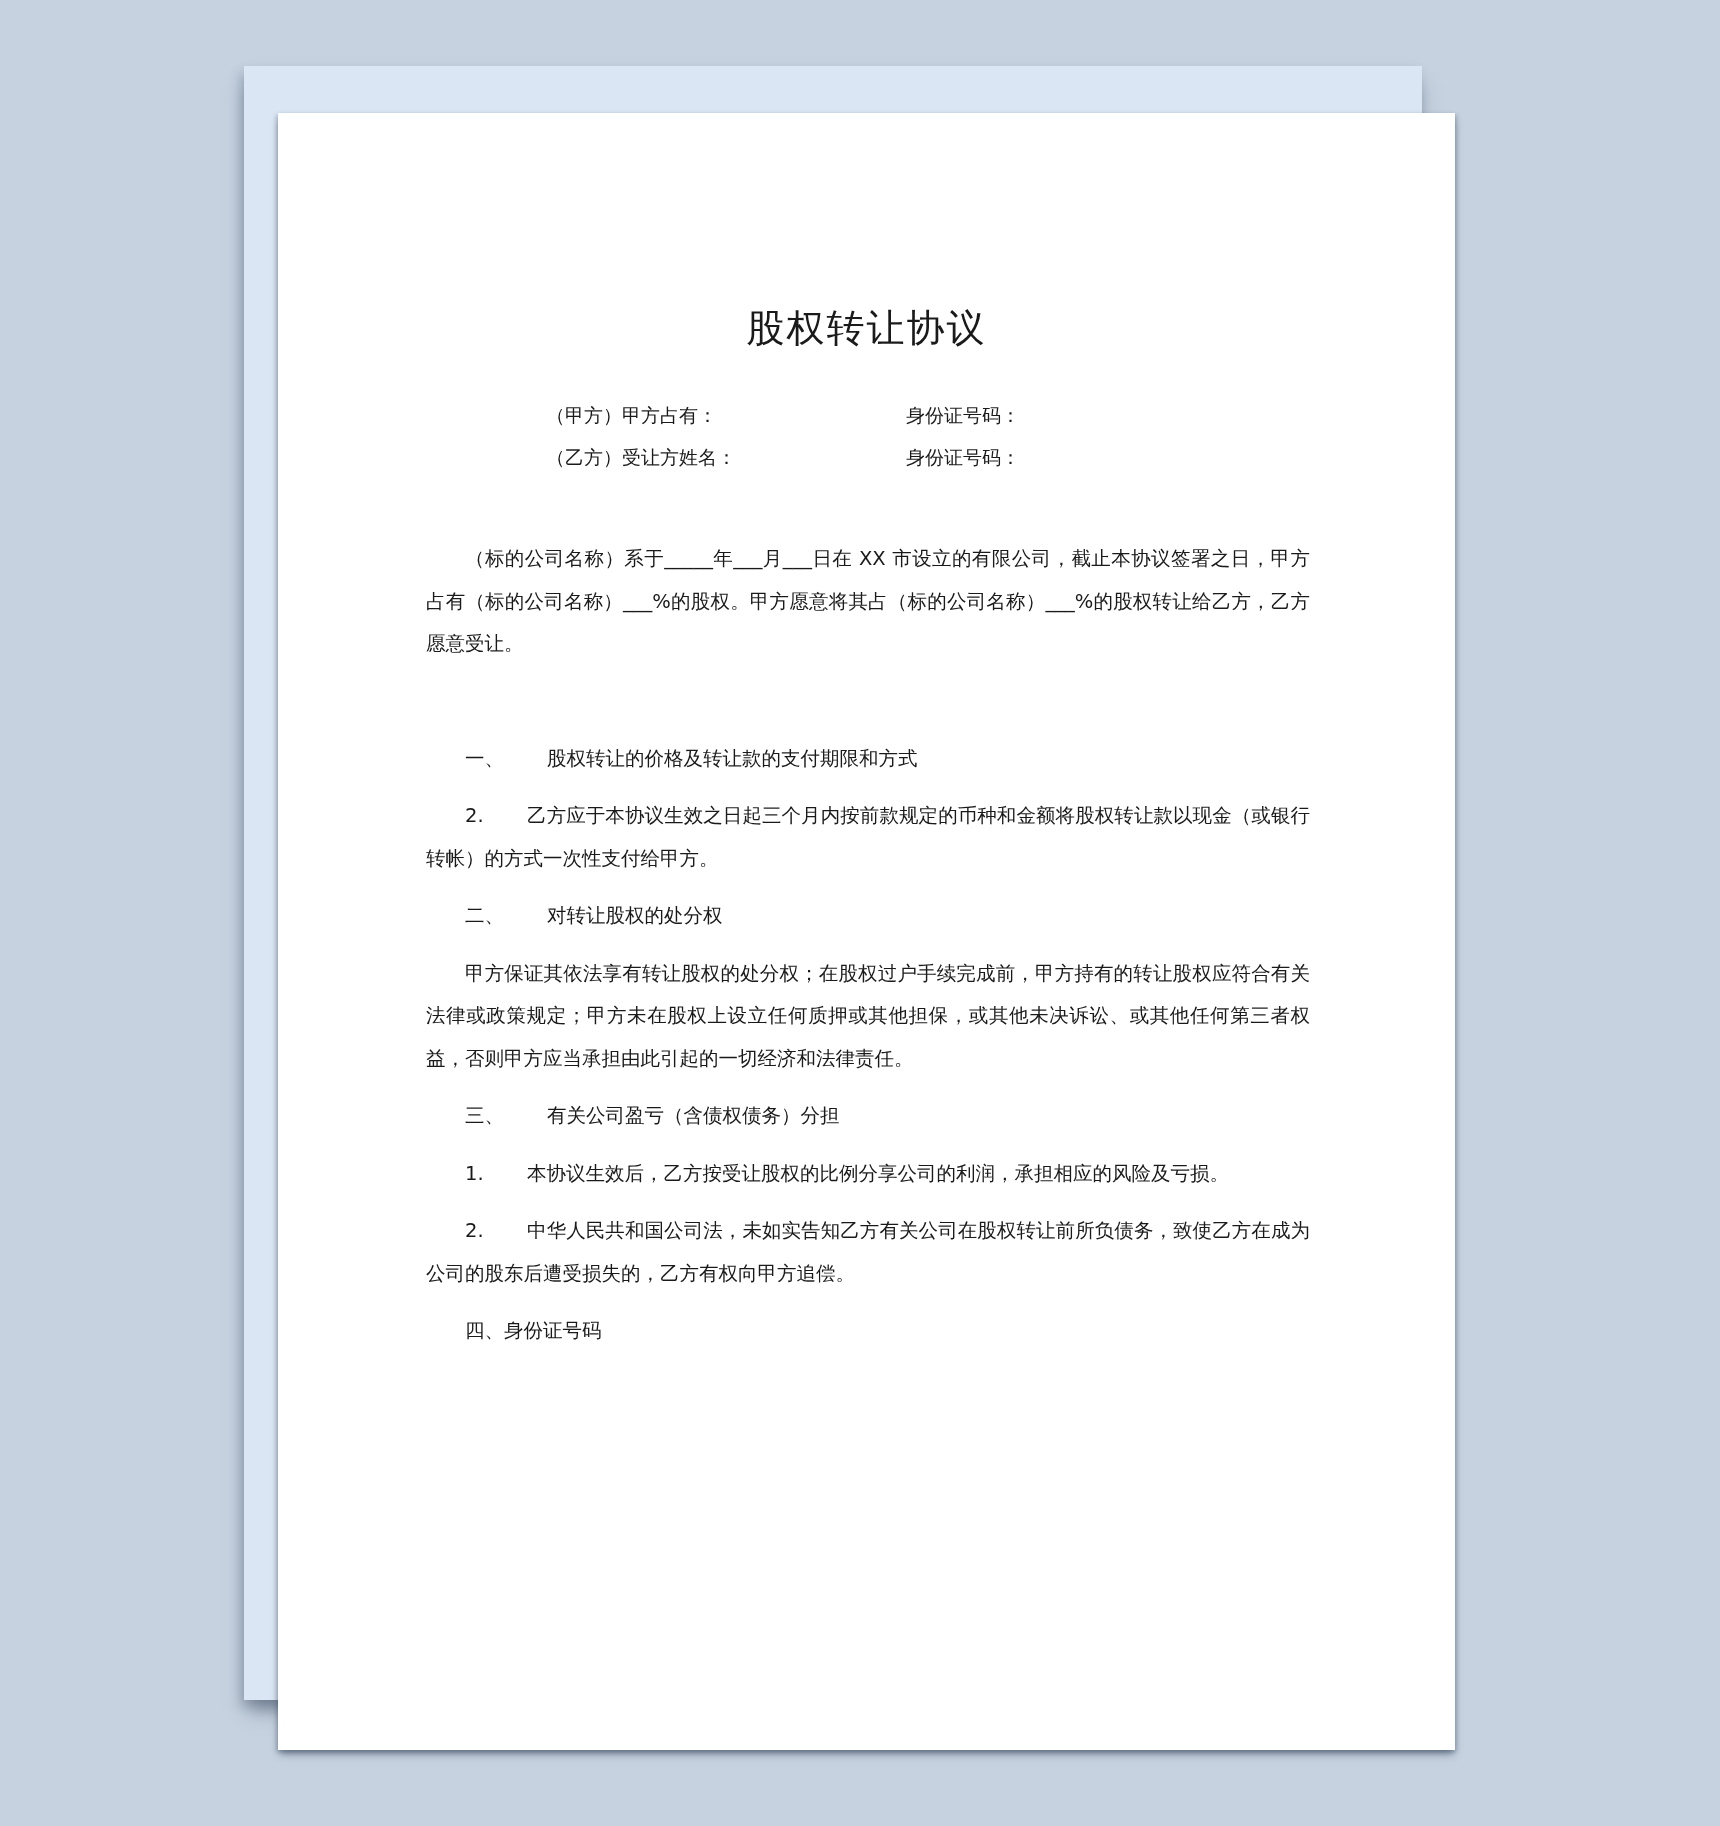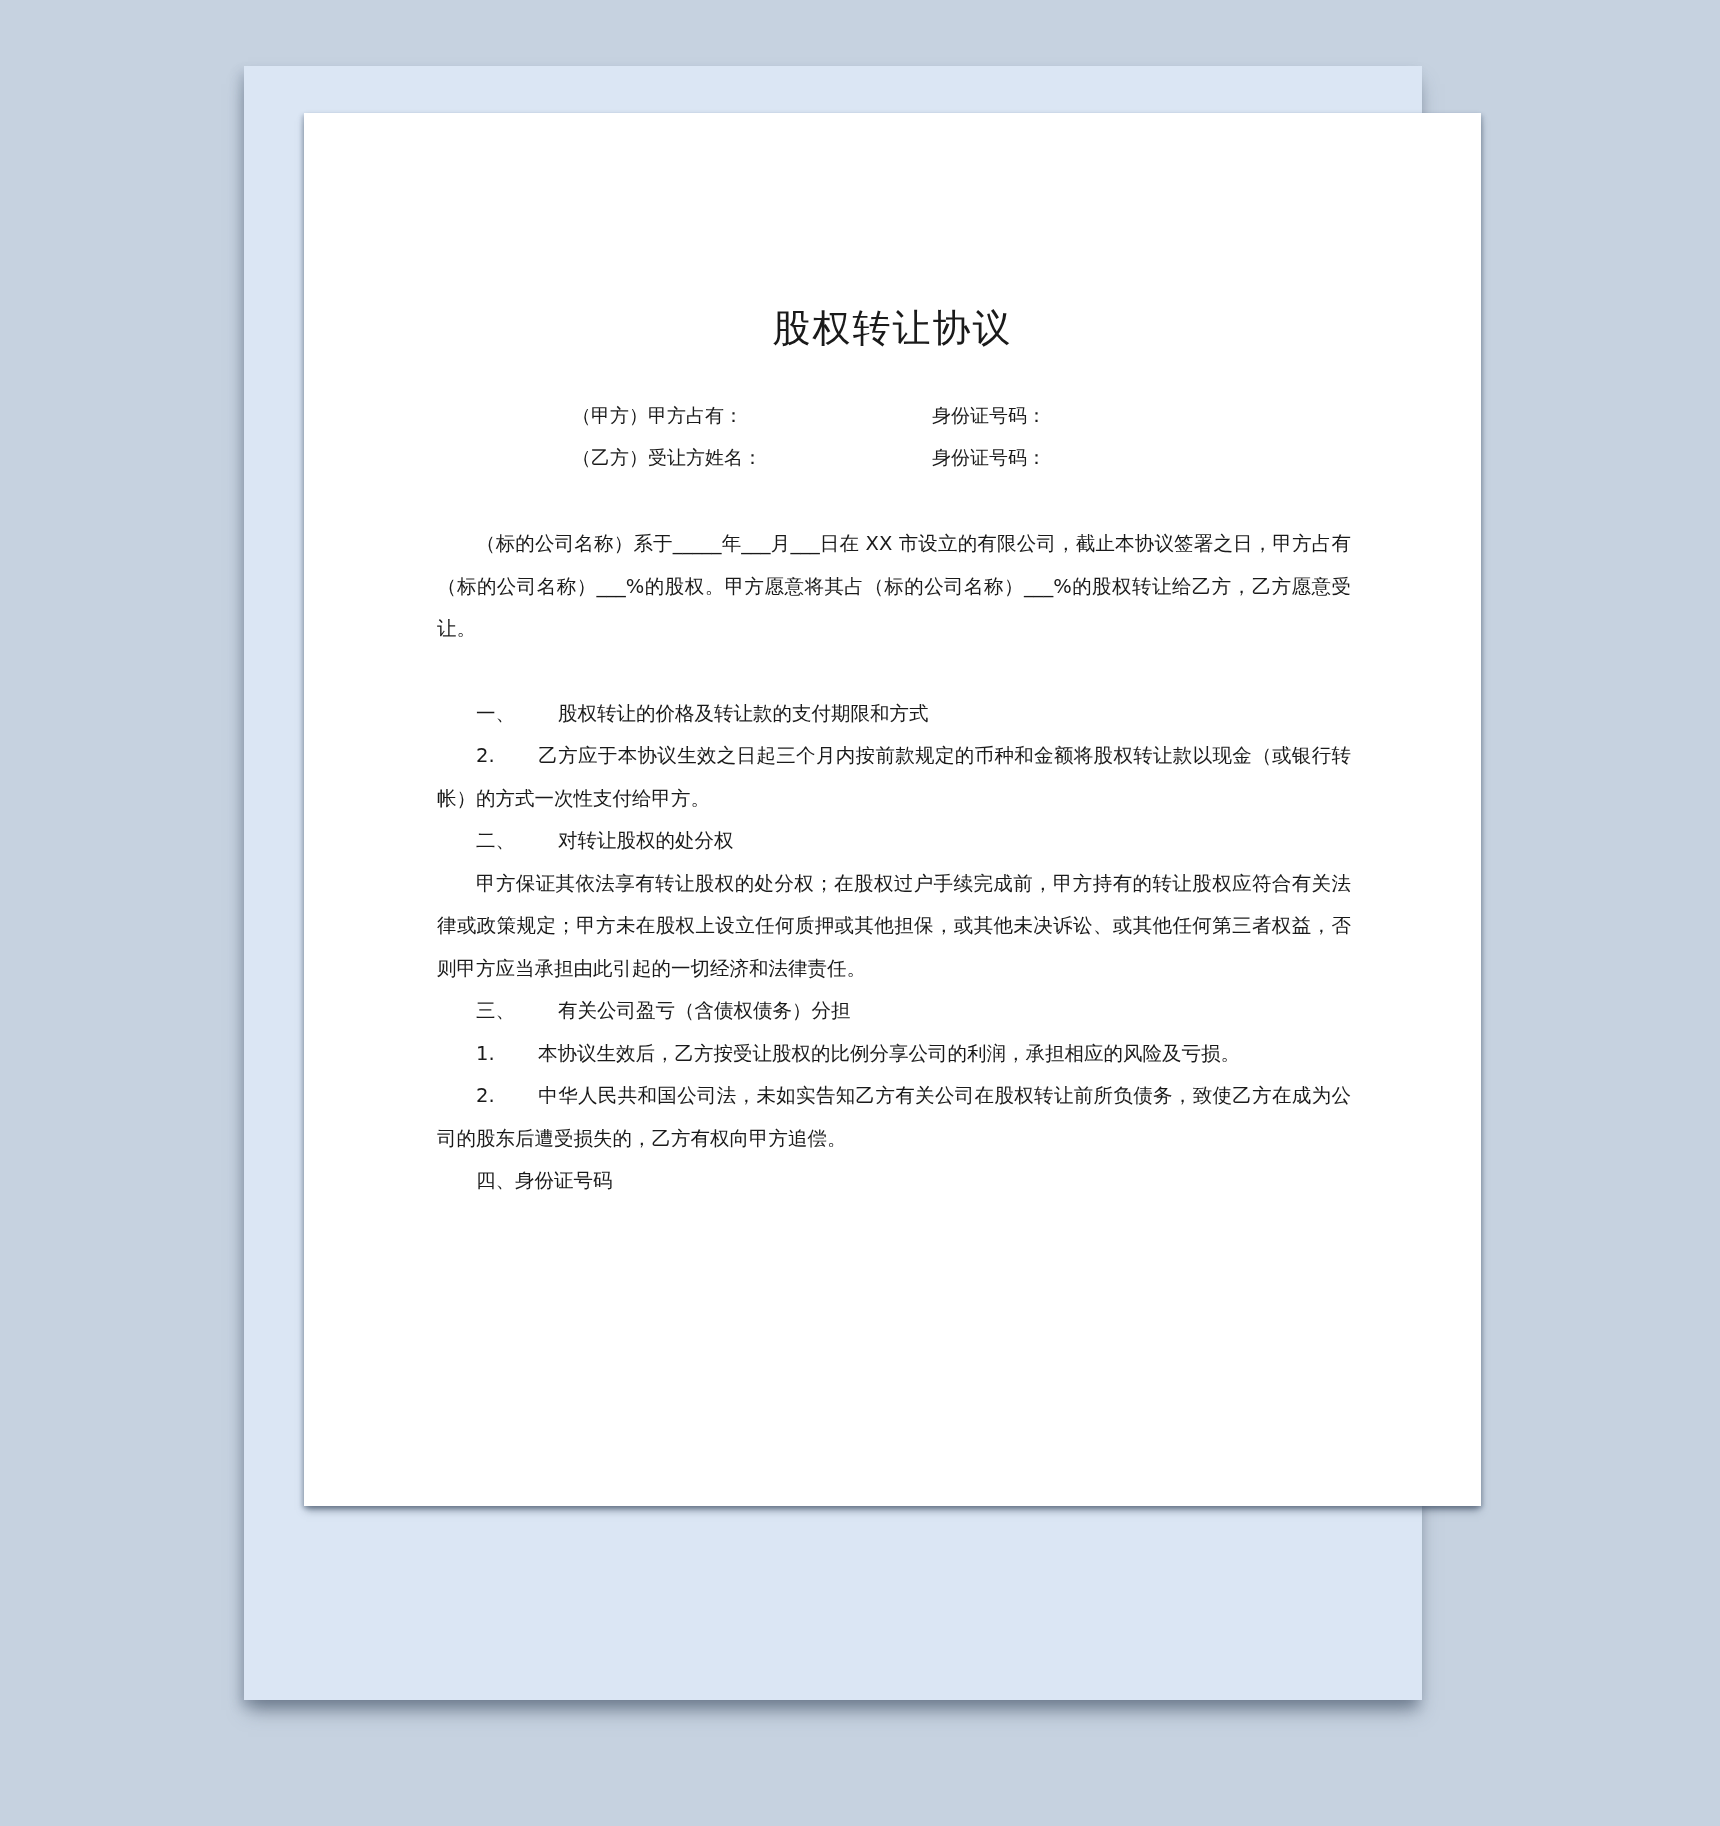--- a/index.html
+++ b/index.html
@@ -10,22 +10,22 @@
     font-family: "DejaVu Serif", "Liberation Serif", serif;
     color: #1a1a1a;
   }
   .back-page {
     position: absolute; left: 244px; top: 66px;
     width: 1178px; height: 1634px;
     background: #dbe6f4;
     box-shadow: 0 14px 18px -4px rgba(60,75,95,0.55), -4px 6px 10px rgba(80,95,120,0.25);
   }
   .front-page {
-    position: absolute; left: 304px; top: 113px;
-    width: 1177px; height: 1393px;
+    position: absolute; left: 278px; top: 113px;
+    width: 1177px; height: 1637px;
     background: #ffffff;
     box-shadow: 0 6px 8px -2px rgba(60,75,95,0.55), -2px 2px 4px rgba(80,95,120,0.3), 2px 2px 4px rgba(80,95,120,0.3);
   }
   .doc-title {
     position: absolute; left: 0; right: 0; top: 190px;
     text-align: center; font-size: 38px; letter-spacing: 2px;
     font-family: "DejaVu Sans", "Liberation Sans", sans-serif;
     font-weight: 300;
   }
   .party {
@@ -33,21 +33,21 @@
     font-family: "DejaVu Sans", sans-serif;
   }
   .party .id { position: absolute; left: 360px; white-space: nowrap; }
   .party .name { white-space: nowrap; }
   .body-text {
     position: absolute; left: 133px; width: 914px; top: 410px;
     font-size: 19.5px; line-height: 42.5px;
     font-family: "DejaVu Sans", sans-serif;
     text-align: justify;
   }
-  .body-text p { margin: 0; }
+  .body-text p { margin: 15px; }
   .indent { text-indent: 39px; }
   .spacer { height: 42px; }
   .heading { padding-left: 39px; white-space: nowrap; }
   .heading .num { display: inline-block; width: 82px; }
   .item { text-indent: 39px; }
   .item .num { display: inline-block; width: 62px; text-indent: 0; }
 </style>
 </head>
 <body>
 

